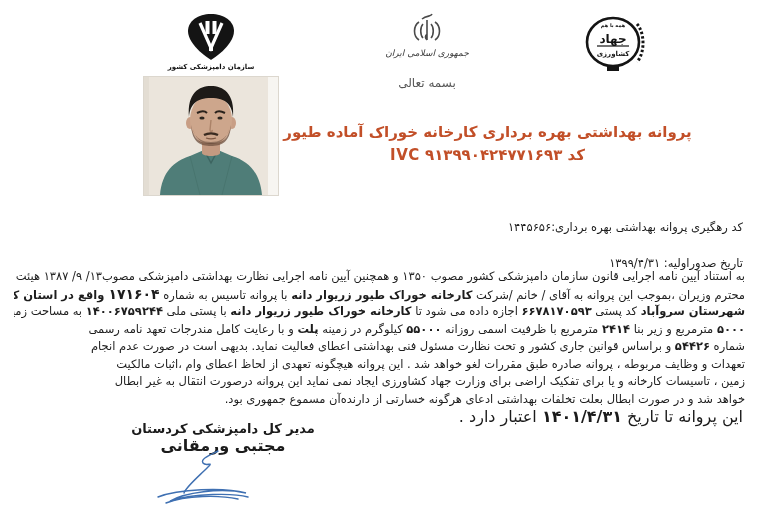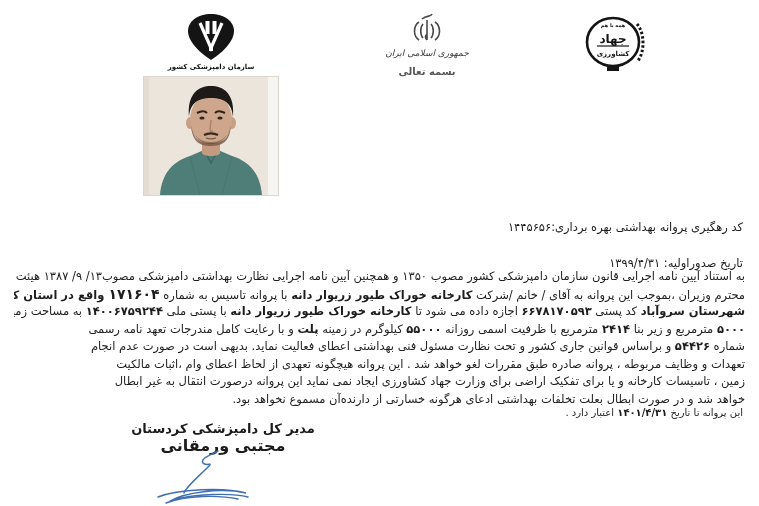--- a/index.html
+++ b/index.html
@@ -10,21 +10,21 @@
     color:#1b1b1b;
     overflow:hidden;
   }
   .page{position:relative;width:759px;height:506px;background:#fff;}
   .rtl{direction:rtl;}
 
   
   .logo{position:absolute;display:flex;flex-direction:column;align-items:center;}
   .logo-caption{font-size:7px;font-weight:bold;color:#111;margin-top:1px;letter-spacing:0;white-space:nowrap;}
   .emblem-line1{font-size:9px;color:#3a3a3a;margin-top:2px;white-space:nowrap;font-style:italic;}
-  .emblem-line2{font-size:10px;color:#555;margin-top:8px;white-space:nowrap;font-weight:bold;}
+  .emblem-line2{font-size:12px;color:#555;margin-top:18px;white-space:nowrap;}
 
   
   .photo{position:absolute;left:144px;top:77px;width:134px;height:118px;background:#ebe6de;outline:1px solid #dcd7ce;}
 
   
   .title-block{
     position:absolute;left:240px;right:24px;top:121px;
     text-align:center;font-weight:bold;font-size:15px;line-height:23px;
   }
   .title-line2{letter-spacing:0.5px;}
@@ -35,21 +35,21 @@
   
   .body-par{
     position:absolute;left:14px;right:14px;top:268px;
     font-size:11.5px;line-height:17.5px;color:#1d1d1d;
     overflow:hidden;
   }
   .body-line{direction:rtl;text-align:right;white-space:nowrap;height:17.5px;}
   .b{font-weight:bold;}
   .big{font-size:14px;letter-spacing:1.5px;}
 
-  .validity{position:absolute;right:16px;top:407px;font-size:10px;white-space:nowrap;}
+  .validity{position:absolute;right:16px;top:407px;font-size:16px;white-space:nowrap;}
 
   
   .sig-block{position:absolute;left:128px;top:421px;width:190px;text-align:center;}
   .sig-title{font-weight:bold;font-size:13px;white-space:nowrap;}
   .sig-name{font-weight:bold;font-size:16px;margin-top:0px;white-space:nowrap;}
   .sig-scribble{position:absolute;left:150px;top:447px;}
 </style>
 </head>
 <body>
 
@@ -121,33 +121,37 @@
       <ellipse cx="58" cy="41" rx="2.6" ry="1.5" fill="#2c2620"></ellipse>
       <ellipse cx="76" cy="41" rx="2.6" ry="1.5" fill="#2c2620"></ellipse>
 
       <path d="M67,43 L66,53 C66,55 69,55 68,53" stroke="#ab8268" stroke-width="1.4" fill="none"></path>
 
       <path d="M60,58 C64,56 70,56 74,58" stroke="#3a2b21" stroke-width="2.4" fill="none"></path>
       <path d="M62,61 C65,62 69,62 72,61" stroke="#7e5843" stroke-width="1.2" fill="none"></path>
     </svg>
   </div>
 
+  <div class="title-block rtl" style="color: rgb(194, 79, 40);">
+    <div>پروانه بهداشتی بهره برداری کارخانه  خوراک آماده طیور</div>
+    <div class="title-line2"><span>کد </span><span>۹۱۳۹۹۰۴۲۴۷۷۱۶۹۳</span><span> IVC</span></div>
+  </div>
 
   <div class="meta-line rtl" style="top:220px;">کد رهگیری پروانه بهداشتی بهره برداری:۱۴۴۵۶۵۶</div>
   <div class="meta-line rtl" style="top:256px;">تاریخ صدوراولیه: ۱۳۹۹/۴/۳۱</div>
 
   <div class="body-par">
       <div class="body-line"><span>به استناد آیین نامه اجرایی قانون سازمان دامپزشکی کشور مصوب ۱۳۵۰ و همچنین آیین نامه اجرایی نظارت بهداشتی دامپزشکی مصوب۱۳/ ۹/ ۱۳۸۷ هیئت</span></div>
       <div class="body-line"><span>محترم وزیران ،بموجب این پروانه به آقای / خانم /شرکت </span><span class="b">کارخانه خوراک طیور زریوار دانه</span><span>  با پروانه تاسیس به شماره </span><span class="b big">۱۷۱۶۰۴</span><span class="b"> واقع در استان کردستان</span></div>
       <div class="body-line"><span class="b">شهرستان سروآباد</span><span> کد پستی </span><span class="b">۶۶۷۸۱۷۰۵۹۳</span><span> اجازه داده می شود تا </span><span class="b">کارخانه خوراک طیور زریوار دانه</span><span> با پستی ملی </span><span class="b">۱۴۰۰۶۷۵۹۲۴۴</span><span> به مساحت زمین</span></div>
       <div class="body-line"><span class="b">۵۰۰۰</span><span> مترمربع و زیر بنا </span><span class="b">۲۴۱۴</span><span> مترمربع با ظرفیت اسمی روزانه  </span><span class="b">۵۵۰۰۰</span><span> کیلوگرم در زمینه  </span><span class="b">پلت</span><span> و با رعایت کامل مندرجات تعهد نامه رسمی</span></div>
       <div class="body-line"><span>شماره </span><span class="b">۵۴۴۲۶</span><span> و براساس قوانین جاری کشور و تحت نظارت مسئول فنی بهداشتی اعطای فعالیت نماید. بدیهی است در صورت عدم انجام</span></div>
       <div class="body-line"><span>تعهدات و وظایف مربوطه ، پروانه صادره طبق مقررات لغو خواهد شد . این پروانه هیچگونه تعهدی از لحاظ اعطای وام ،اثبات مالکیت</span></div>
       <div class="body-line"><span>زمین ، تاسیسات کارخانه و یا برای تفکیک اراضی برای وزارت جهاد کشاورزی ایجاد نمی نماید این پروانه درصورت انتقال به غیر ابطال</span></div>
-      <div class="body-line"><span>خواهد شد و در صورت ابطال بعلت تخلفات بهداشتی ادعای هرگونه خسارتی از دارنده‌آن مسموع نخواهد بود.</span></div>
+      <div class="body-line"><span>خواهد شد و در صورت ابطال بعلت تخلفات بهداشتی ادعای هرگونه خسارتی از دارنده‌آن مسموع جمهوری بود.</span></div>
     </div>
 
   <div class="validity rtl"><span>این پروانه تا تاریخ  </span><span class="b">۱۴۰۱/۴/۳۱</span><span> اعتبار دارد .</span></div>
 
   <div class="sig-block rtl">
     <div class="sig-title">مدیر کل دامپزشکی کردستان</div>
     <div class="sig-name">مجتبی ورمقانی</div>
   </div>
   <svg class="sig-scribble" width="120" height="58" viewBox="0 0 120 58" style="color: rgb(63, 112, 178);">
     <g fill="none" stroke="currentColor" stroke-width="1.4" stroke-linecap="round">

